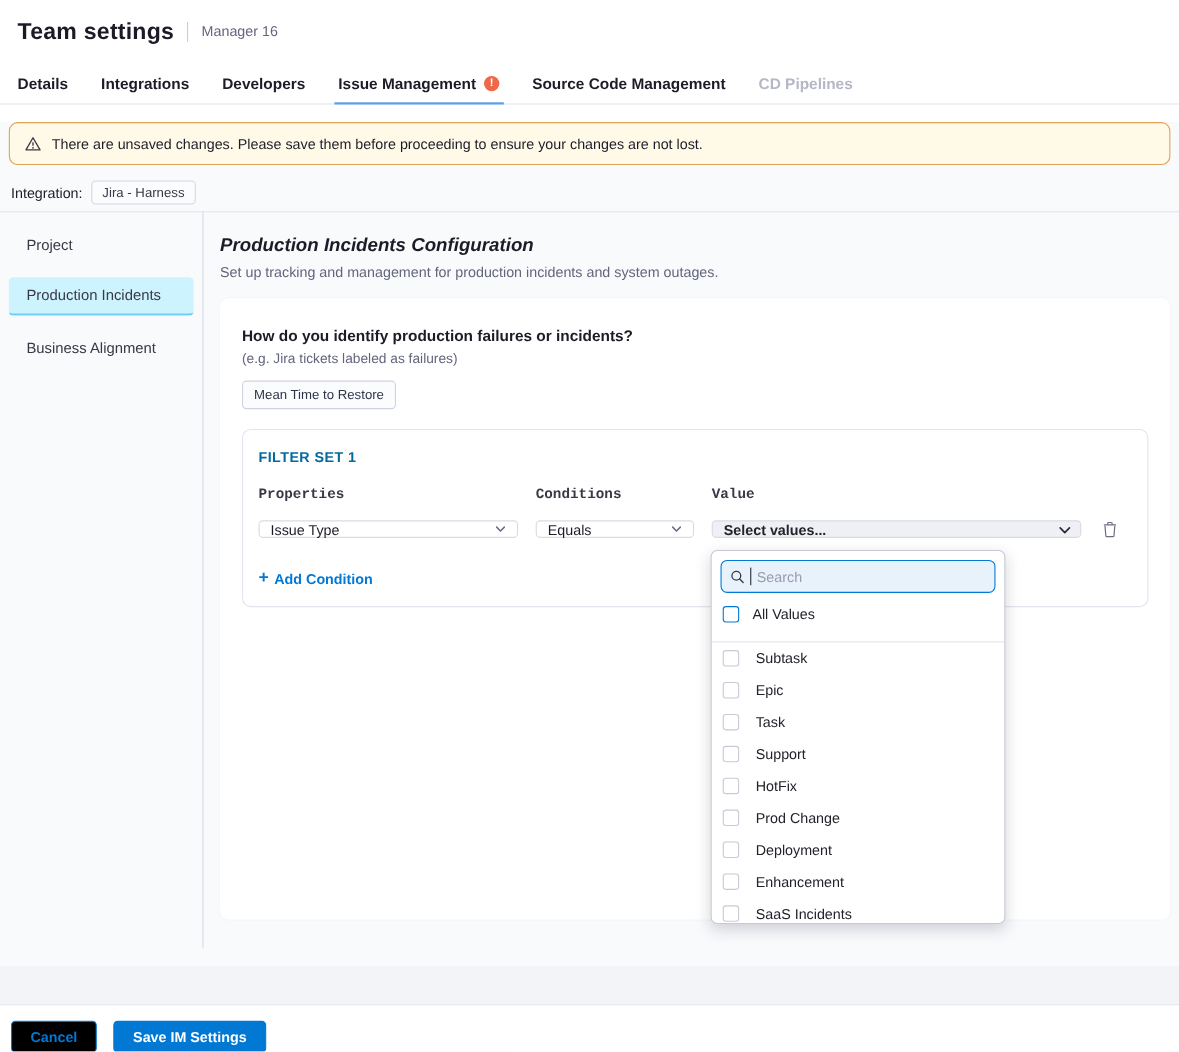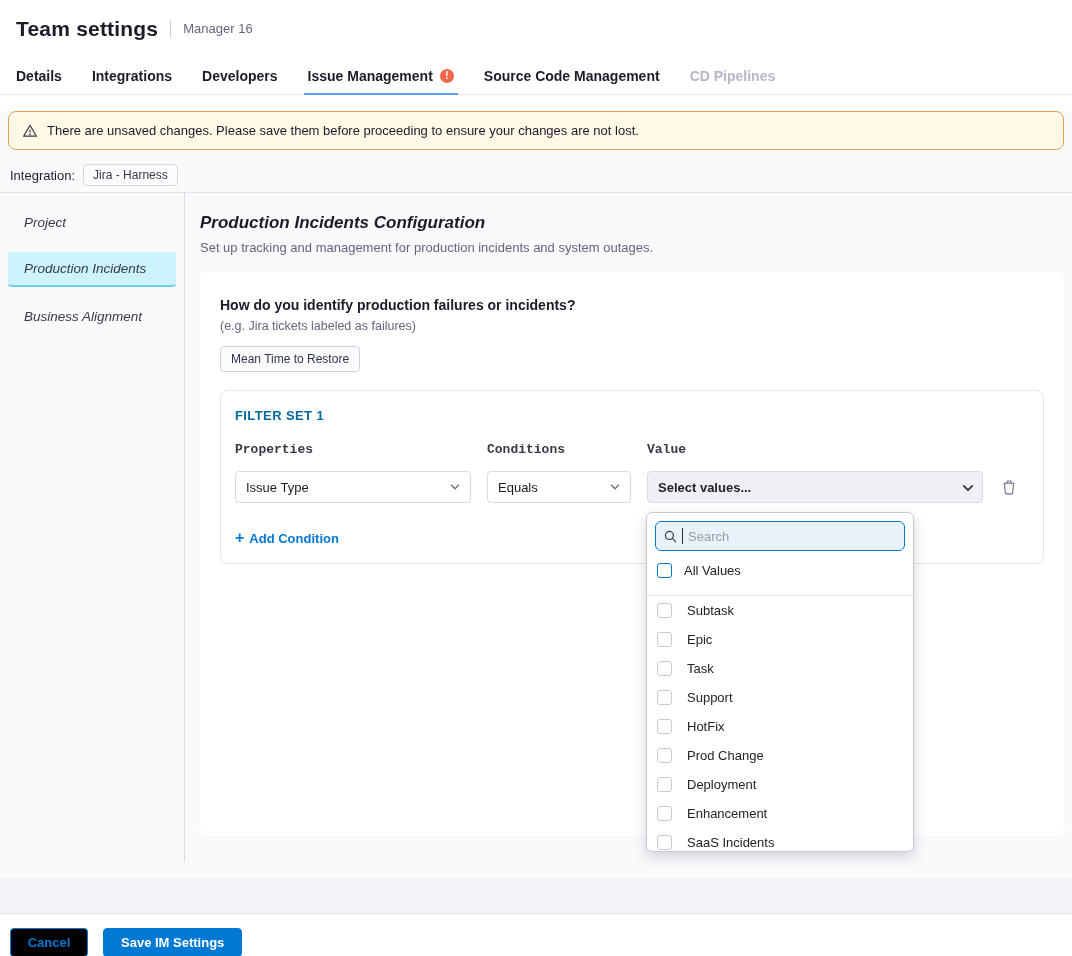--- a/index.html
+++ b/index.html
@@ -22,48 +22,48 @@
   
   .content { height:767px; background:#f9fafc; }
   .banner { margin:16px 8px 0 8px; height:39px; background:#fff9e8; border:1px solid #dfa358; border-radius:8px; display:flex; align-items:center; padding:0 13px; gap:9px; }
   .banner .txt { font-size:13px; color:#1c1c28; }
   .integration-row { margin:14px 0 0 10px; height:22px; display:flex; align-items:center; padding-bottom:0; }
   .integration-row .lbl { font-size:13px; color:#1c1c28; }
   .chip { margin-left:8px; border:1px solid #d4d6e2; border-radius:4px; background:#fbfcfd; padding:3px 9px; font-size:12px; color:#383946; }
   .hdiv { margin-top:6px; border-top:1px solid #e2e4ed; }
 
   .cols { display:flex; height:669px; }
-  .sidebar { width:185px; border-right:1px solid #d8dae3; padding:13px 8px;font-style:italic; }
+  .sidebar { width:185px; border-right:1px solid #d8dae3; padding:13px 8px; }
   .side-item { padding:9px 16px; margin-bottom:13px; font-size:13.5px; color:#383946; border-radius:4px; cursor:pointer; }
   .side-item.selected { background:#cdf4fe; border-bottom:2px solid #6fcdf0; }
 
   .main { flex:1; padding:20px 8px 0 15px; }
   .main-title { font-size:17px; font-weight:bold; color:#1c1c28;font-style:italic; }
   .main-sub { margin-top:7px; font-size:13px; color:#63657d; }
 
   .card { margin-top:16px; background:#fff; border-radius:8px; height:565px; padding:26px 20px; box-shadow:0 0 0 1px rgba(40,41,61,.02); }
   .question { font-size:14px; font-weight:bold; color:#1c1c28; }
   .hint { margin-top:6px; font-size:12.5px; color:#63657d; }
   .metric-chip { display:inline-block; margin-top:13px; border:1px solid #cfd3e0; border-radius:4px; background:#fbfcfd; padding:5px 10px; font-size:12px; color:#2f3449; cursor:pointer; }
 
   .filterbox { margin-top:18px; border:1px solid #e2e4ee; border-radius:8px; padding:17px 14px 16px 14px; }
   .fs-title { font-size:13px; font-weight:bold; letter-spacing:.4px; color:#0369a1; }
   .fgrid { display:grid; grid-template-columns:236px 144px 336px 1fr; column-gap:16px; align-items:center; }
   .col-labels { margin-top:19px; }
   .col-label { font-size:13px; font-weight:bold; color:#383946;font-family:Liberation Mono, monospace; }
   .selrow { margin-top:14px; }
-  .select { height:32px; border:1px solid #d9dae5; border-radius:4px; background:#fff; display:flex; align-items:center; justify-content:space-between; padding:0 10px; font-size:13px; color:#1c1c28; cursor:pointer; }
+  .select { height:16px; border:1px solid #d9dae5; border-radius:4px; background:#fff; display:flex; align-items:center; justify-content:space-between; padding:0 10px; font-size:13px; color:#1c1c28; cursor:pointer; }
   .select.filled { background:#eef0f5; font-weight:bold; color:#22222a; }
   .chev { width:10px; height:10px; flex:none; }
   .trash-btn { width:20px; height:20px; cursor:pointer; display:flex; align-items:center; justify-content:center; }
   .addcond { margin-top:27px; display:inline-flex; align-items:center; gap:5px; color:#0278d5; font-size:13px; font-weight:bold; cursor:pointer; }
   .addcond .plus { font-size:16px; font-weight:bold; line-height:1; }
 
   
-  .popup { position:absolute; left:646px; top:512px; width:268px; height:340px; background:#fff; border:1px solid #c6c8d6; border-radius:6px; box-shadow:0 5px 14px rgba(30,30,50,.18); overflow:hidden; z-index:10; }
+  .popup { position:absolute; left:646px; top:500px; width:268px; height:340px; background:#fff; border:1px solid #c6c8d6; border-radius:6px; box-shadow:0 5px 14px rgba(30,30,50,.18); overflow:hidden; z-index:10; }
   .search-wrap { padding:8px; }
   .search-box { height:30px; background:#e7f2fb; border:1.5px solid #0278d5; border-radius:6px; display:flex; align-items:center; padding:0 8px; gap:5px; }
   .search-box input { border:none; outline:none; background:transparent; font-size:13px; color:#1c1c28; width:100%; font-family:"Liberation Sans", sans-serif; }
   .search-box input::placeholder { color:#9a9bb0; }
   .caret { width:1px; height:16px; background:#2b2b38; flex:none; }
   .cb { width:15px; height:15px; border:1.5px solid #c8cad6; border-radius:3px; background:#fff; flex:none; cursor:pointer; }
   .cb.blue { border-color:#0278d5; }
   .allrow { display:flex; align-items:center; gap:12px; padding:4px 10px 17px 10px; border-bottom:1px solid #e4e6ef; cursor:pointer; }
   .allrow .olabel { font-size:13px; color:#22222a; }
   .opt { display:flex; align-items:center; gap:15px; height:29px; padding:0 10px; cursor:pointer; }

